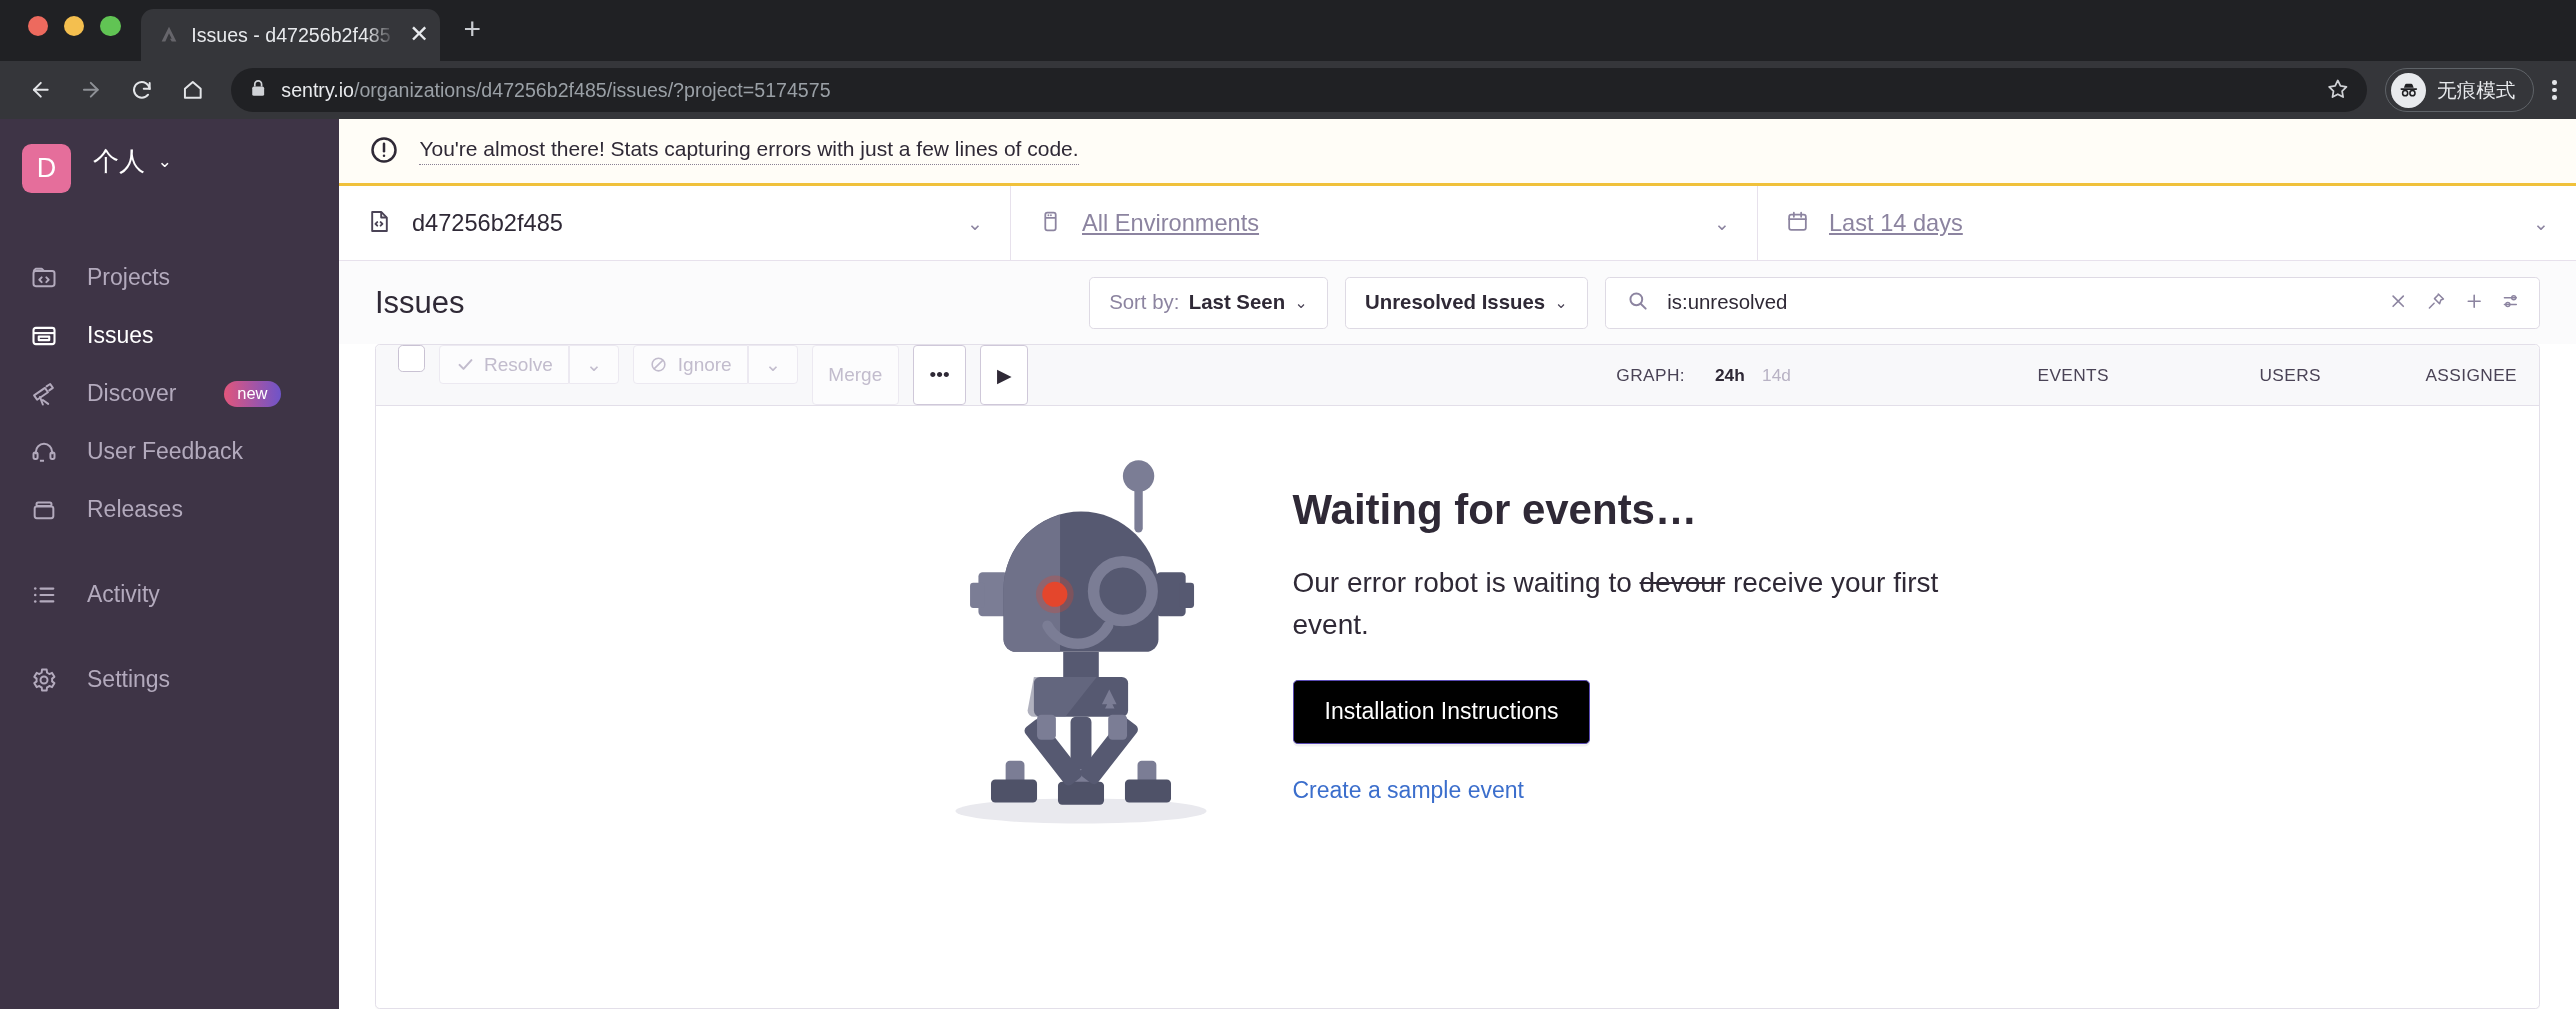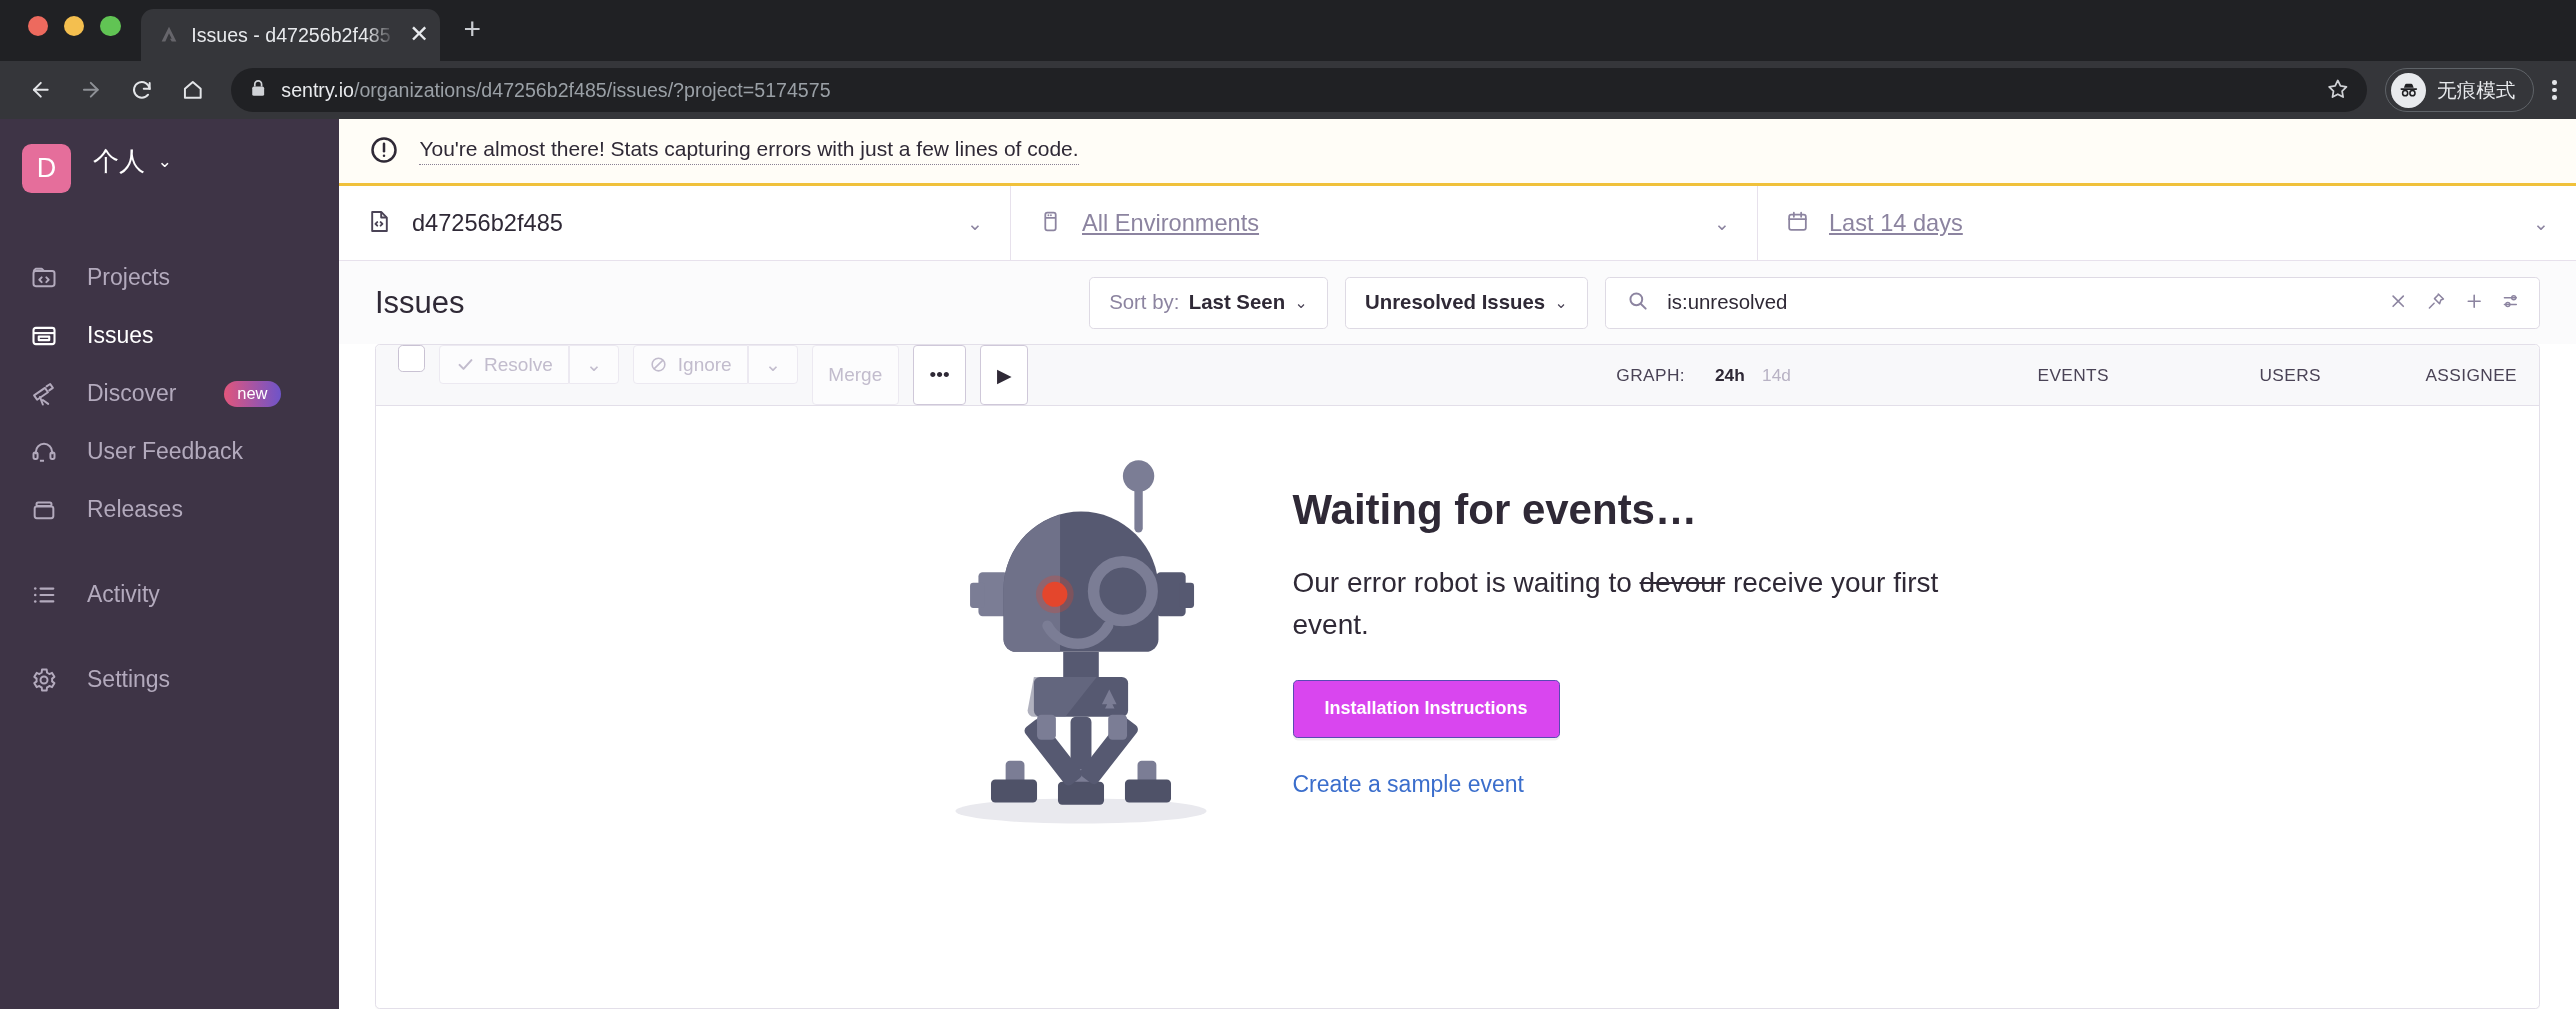--- a/index.html
+++ b/index.html
@@ -174,21 +174,21 @@
 
   .panel-body { flex: 1; display: flex; align-items: flex-start; justify-content: center;
                 padding: 49px 31px 0 31px; min-height: 0; gap: 47px; }
   .robot-wrap { width: 330px; flex: 0 0 330px; display: flex; justify-content: center; }
   .empty-copy { width: 707px; padding-top: 31px; }
   .empty-title { font-size: 42px; color: #2f2936; font-weight: bold; margin-bottom: 28px; }
   .empty-desc { font-size: 28px; color: #2f2936; line-height: 1.5; margin-bottom: 34px; max-width: 692px; }
   .strike { text-decoration: line-through; }
   .install-btn {
     display: inline-flex; align-items: center; justify-content: center;
-    background: #d946ef; color: #fff; font-size: 18px; font-weight: bold;
+    background: #000000; color: #fff; font-size: 23px; font-weight: normal;
     border: 0.8px solid #594ab3; border-radius: 4.7px; padding: 17.3px 31px;
     box-shadow: 0 2.4px 0 rgba(0,0,0,0.06);
   }
   .sample-link { display: block; margin-top: 33px; color: #3b6ecc; font-size: 23px; }
 </style>
 </head>
 <body>
 
 <div class="browser">
 

